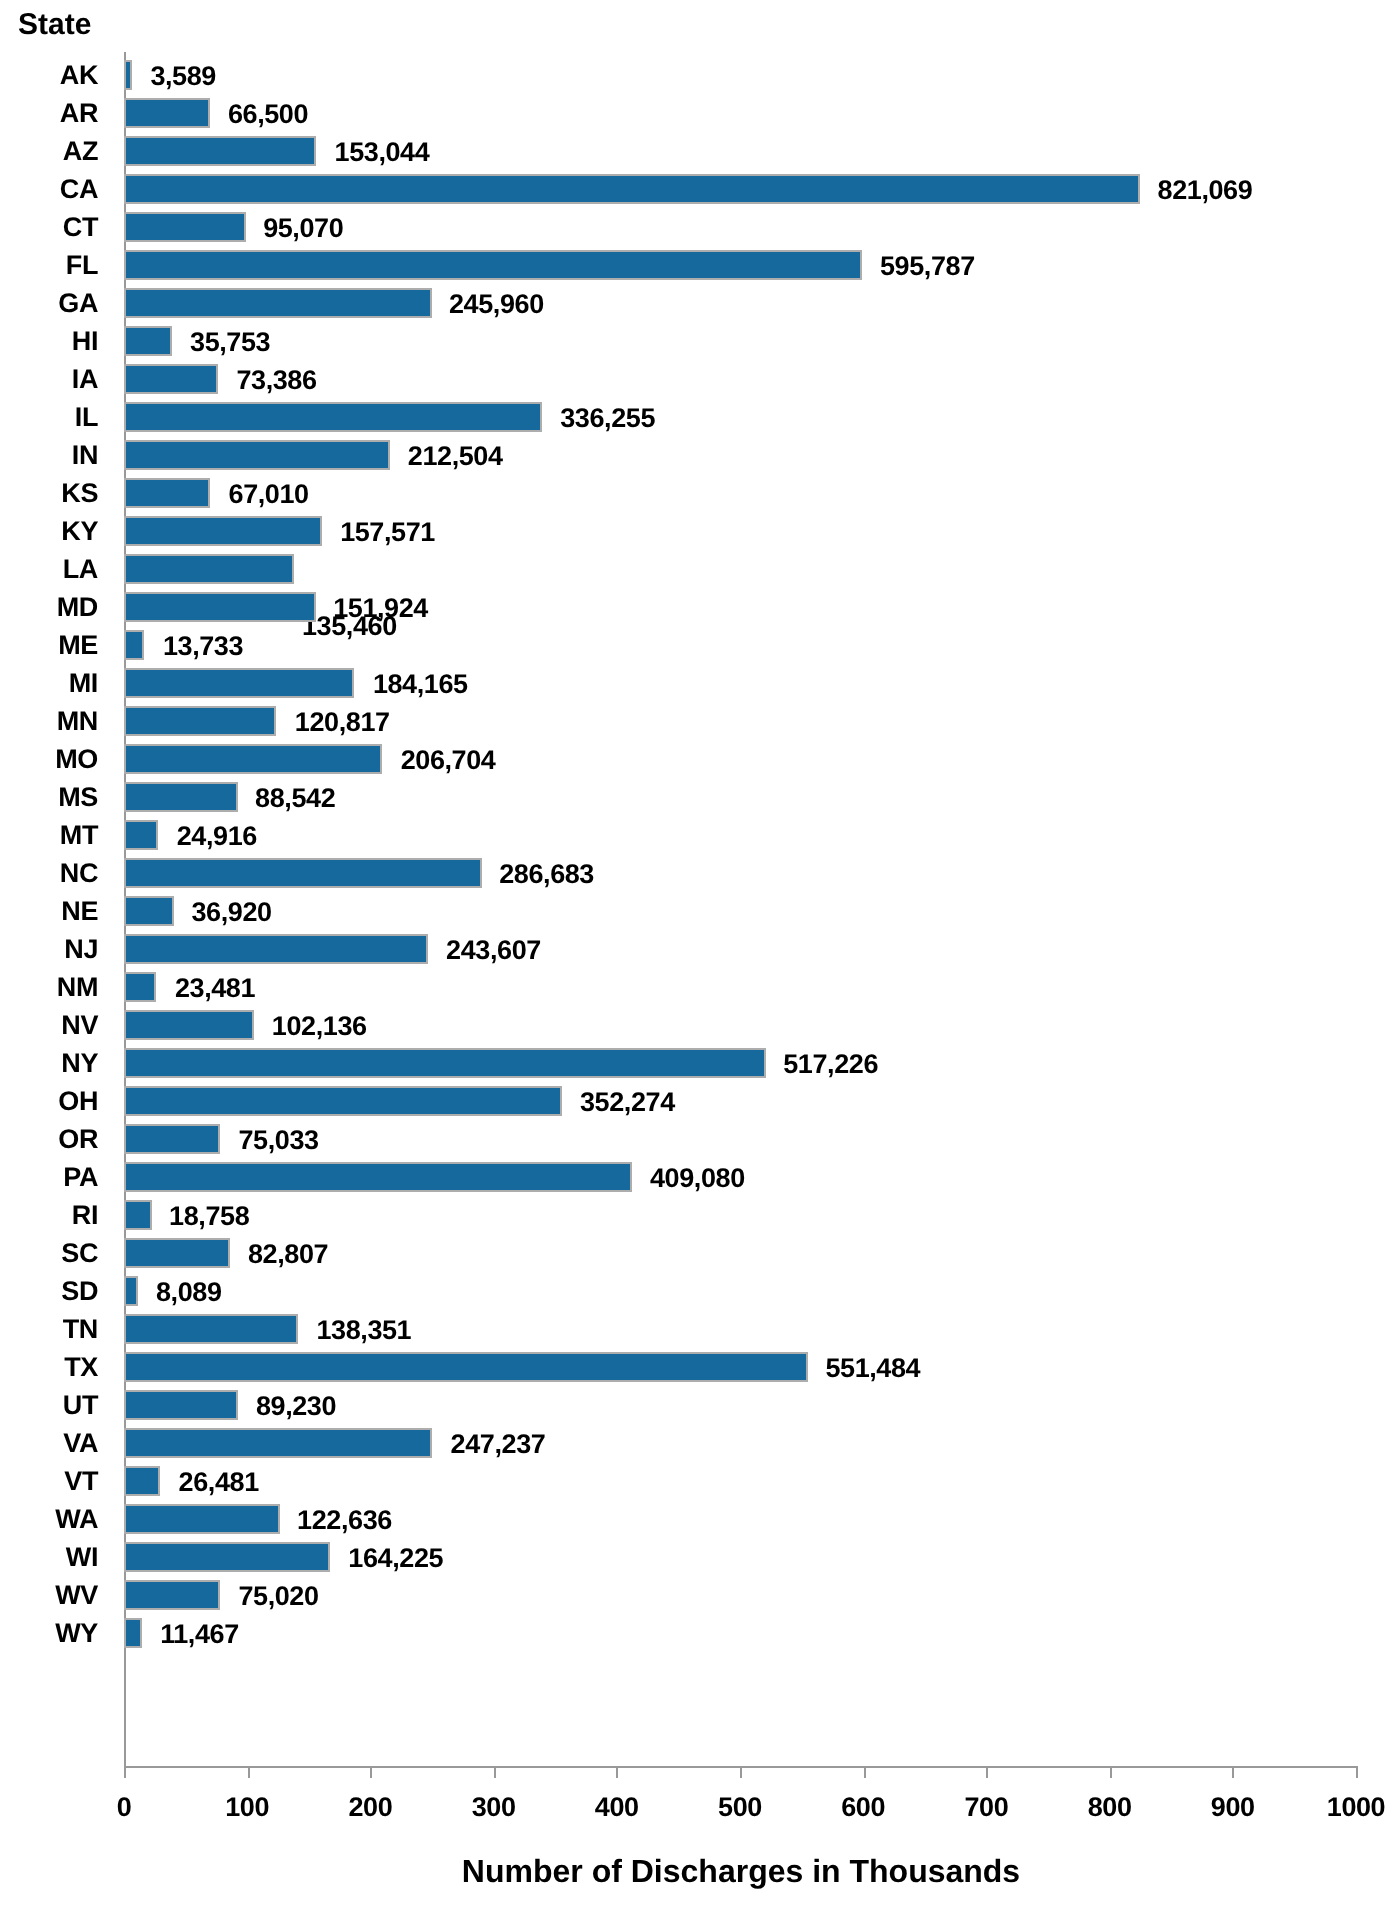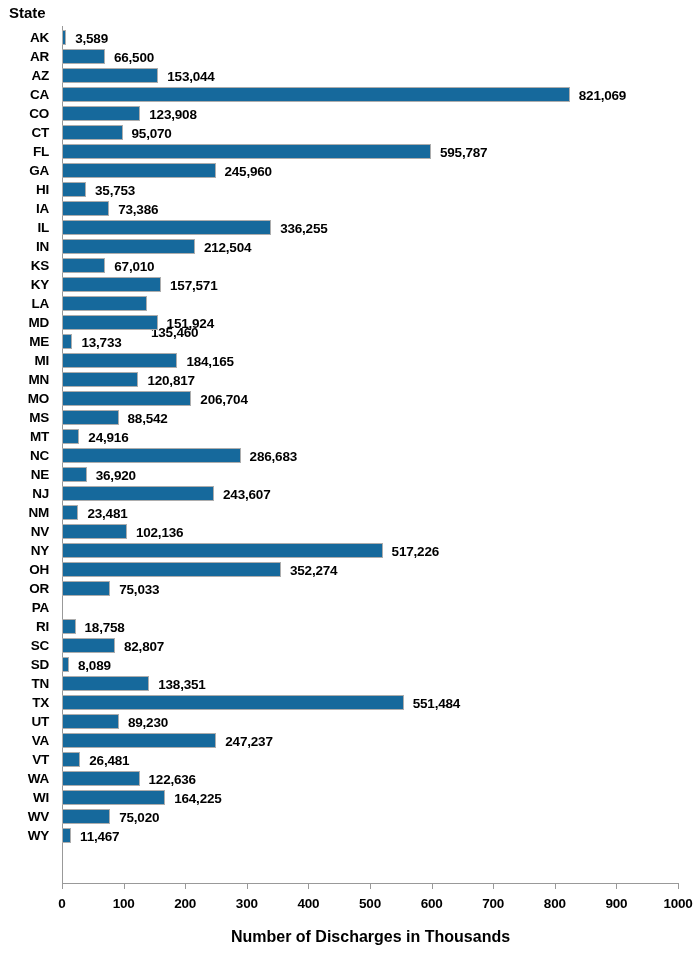--- a/index.html
+++ b/index.html
@@ -89,27 +89,20 @@
         </div>
       </div>
       <div class="row">
         <span class="state-label">CA</span>
         <div class="track">
           <div class="bar" style="width: 505.779px; background: rgb(22, 105, 156); border-color: rgb(173, 173, 173);"></div>
           <span class="value-label" style="left: 516.779px;">821,069</span>
         </div>
       </div>
       <div class="row">
-        <span class="state-label">CO</span>
-        <div class="track">
-          <div class="bar" style="width: 76.3273px; background: rgb(22, 105, 156); border-color: rgb(173, 173, 173);"></div>
-          <span class="value-label" style="left: 87.3273px;">123,908</span>
-        </div>
-      </div>
-      <div class="row">
         <span class="state-label">CT</span>
         <div class="track">
           <div class="bar" style="width: 58.5631px; background: rgb(22, 105, 156); border-color: rgb(173, 173, 173);"></div>
           <span class="value-label" style="left: 69.5631px;">95,070</span>
         </div>
       </div>
       <div class="row">
         <span class="state-label">FL</span>
         <div class="track">
           <div class="bar" style="width: 367.005px; background: rgb(22, 105, 156); border-color: rgb(173, 173, 173);"></div>
@@ -272,20 +265,24 @@
       </div>
       <div class="row">
         <span class="state-label">OR</span>
         <div class="track">
           <div class="bar" style="width: 46.2203px; background: rgb(22, 105, 156); border-color: rgb(173, 173, 173);"></div>
           <span class="value-label" style="left: 57.2203px;">75,033</span>
         </div>
       </div>
       <div class="row">
         <span class="state-label">PA</span>
+        <div class="track">
+          <div class="bar" style="width: 251.993px; background: rgb(22, 105, 156); border-color: rgb(173, 173, 173);"></div>
+          <span class="value-label" style="left: 262.993px;">409,080</span>
+        </div>
       </div>
       <div class="row">
         <span class="state-label">RI</span>
         <div class="track">
           <div class="bar" style="width: 11.5549px; background: rgb(22, 105, 156); border-color: rgb(173, 173, 173);"></div>
           <span class="value-label" style="left: 22.5549px;">18,758</span>
         </div>
       </div>
       <div class="row">
         <span class="state-label">SC</span>

